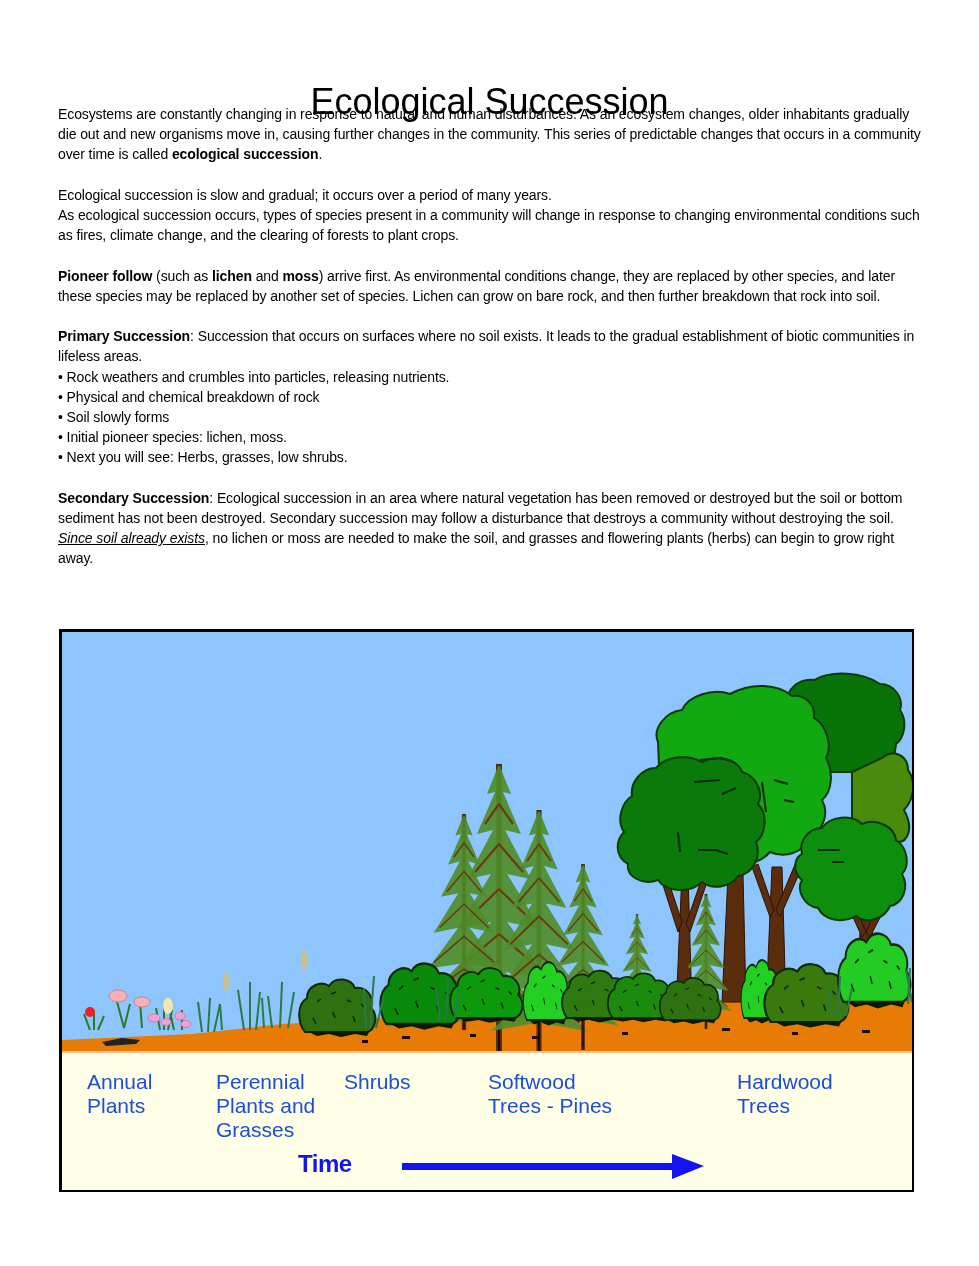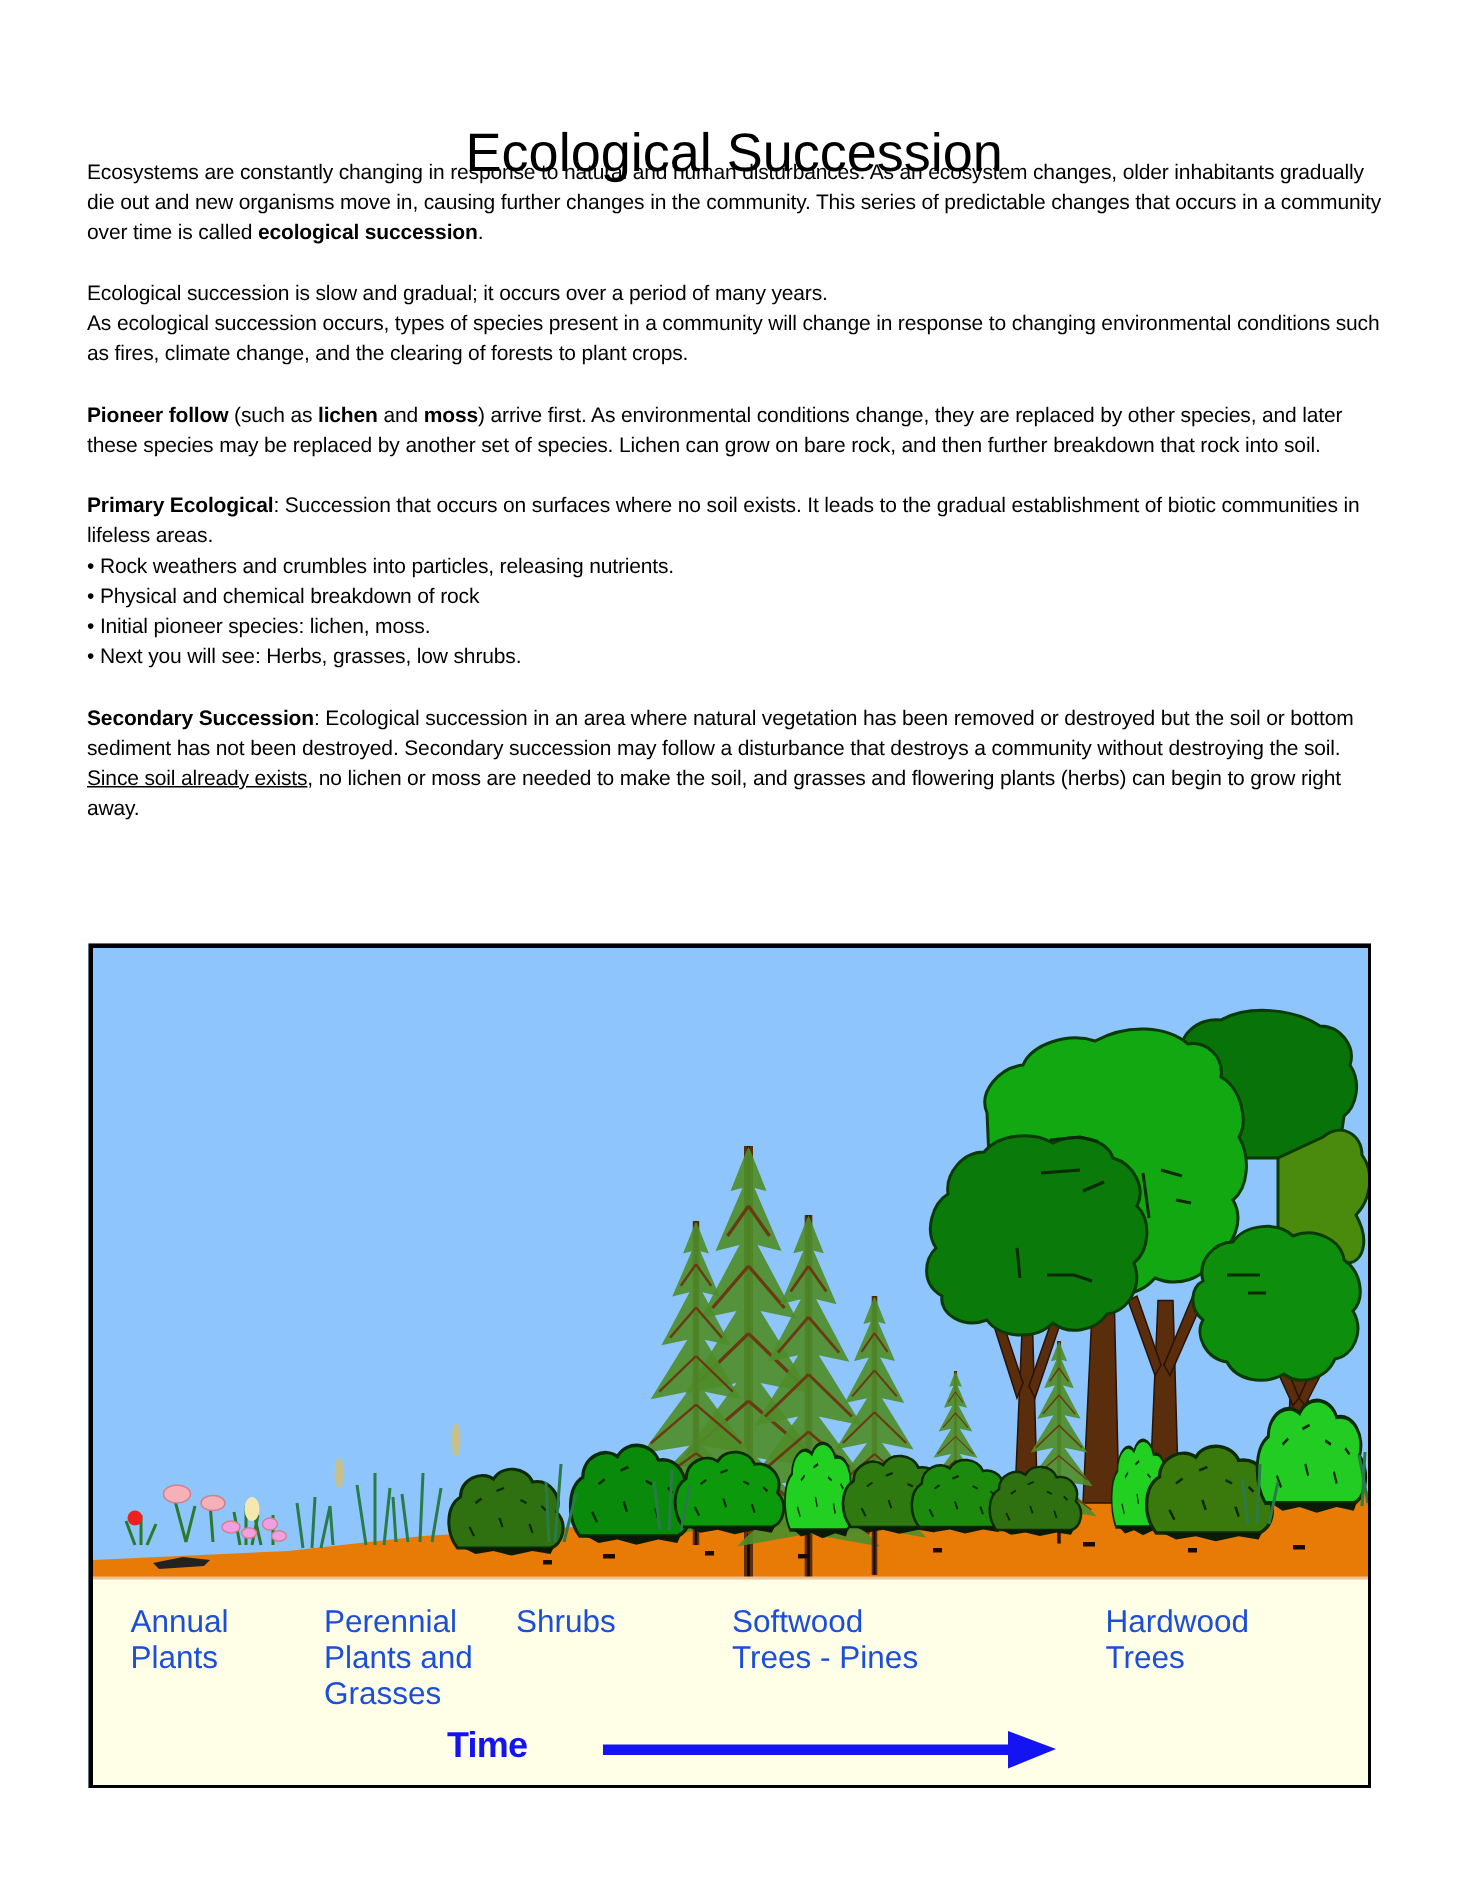--- a/index.html
+++ b/index.html
@@ -5,21 +5,21 @@
   html, body { margin: 0; padding: 0; background: #ffffff; }
   body { width: 979px; height: 1266px; position: relative; overflow: hidden;
          font-family: "Liberation Sans", sans-serif; color: #000; }
   .title { position: absolute; left: 0; width: 979px; top: 56px; text-align: center;
            font-size: 36px; line-height: 44px; font-weight: normal; }
   .doc { position: absolute; left: 58px; top: 104px; width: 870px;
          font-size: 14px; line-height: 20.2px; letter-spacing: -0.1px; }
   .doc p { margin: 0; }
   .gap { height: 20.2px; }
   .doc b { font-weight: bold; }
-  .doc u { text-decoration: underline; }
+  .doc u { text-decoration: underline; font-style: italic; }
   .figure { position: absolute; left: 59px; top: 629px; width: 855px; height: 563px;
             box-sizing: border-box; border: 3px solid #000; border-right-width: 2px; border-bottom-width: 2px;
             overflow: hidden; background: #8ec5fd; }
   .figure svg { display: block; position: absolute; left: 0; top: 0; }
   .lbl { position: absolute; font-family: "Liberation Sans", sans-serif; font-size: 21px;
          line-height: 24px; color: #1d4ed8; white-space: pre-line; }
   .time-lbl { position: absolute; left: 236px; top: 512px; font-size: 24px; font-weight: bold;
               color: #1414f2; line-height: 40px; letter-spacing: -0.5px; }
 </style>
 </head>
@@ -28,23 +28,24 @@
 <h1 class="title">Ecological Succession</h1>
 
 <div class="doc">
   <p><span>Ecosystems are constantly changing in response to natural and human disturbances. As an ecosystem changes, older inhabitants gradually die out and new organisms move in, causing further changes in the community. This series of predictable changes that occurs in a community over time is called </span><b>ecological succession</b><span>.</span></p>
   <div class="gap"></div>
   <p>Ecological succession is slow and gradual; it occurs over a period of many years.</p>
   <p>As ecological succession occurs, types of species present in a community will change in response to changing environmental conditions such as fires, climate change, and the clearing of forests to plant crops.</p>
   <div class="gap"></div>
   <p><b>Pioneer follow</b><span> (such as </span><b>lichen</b><span> and </span><b>moss</b><span>) arrive first. As environmental conditions change, they are replaced by other species, and later these species may be replaced by another set of species.  Lichen can grow on bare rock, and then further breakdown that rock into soil.</span></p>
   <div class="gap"></div>
-  <p><b>Primary Ecological</b><span>: Succession that occurs on surfaces where no soil exists. It leads to the gradual establishment of biotic communities in lifeless areas.</span></p>
+  <p><b>Primary Succession</b><span>: Succession that occurs on surfaces where no soil exists. It leads to the gradual establishment of biotic communities in lifeless areas.</span></p>
   <p>• Rock weathers and crumbles into particles, releasing nutrients.</p>
   <p>• Physical and chemical breakdown of rock</p>
+  <p>• Soil slowly forms</p>
   <p>• Initial pioneer species: lichen, moss.</p>
   <p>• Next you will see: Herbs, grasses, low shrubs.</p>
   <div class="gap"></div>
   <p><b>Secondary Succession</b><span>: Ecological succession in an area where natural vegetation has been removed or destroyed but the soil or bottom sediment has not been destroyed. Secondary succession may follow a disturbance that destroys a community without destroying the soil.  </span><u>Since soil already exists</u><span>, no lichen or moss are needed to make the soil, and grasses and flowering plants (herbs) can begin to grow right away.</span></p>
 </div>
 
 <div class="figure">
   <svg width="852" height="560" viewBox="0 0 852 560" xmlns="http://www.w3.org/2000/svg">
     <defs>
       <g id="pine">

